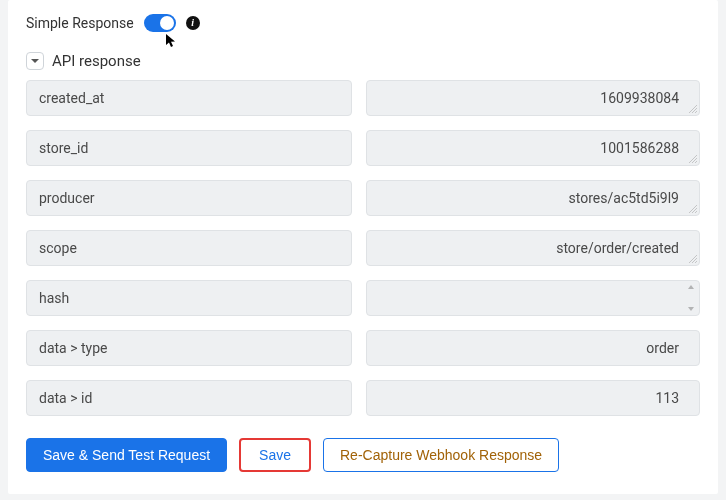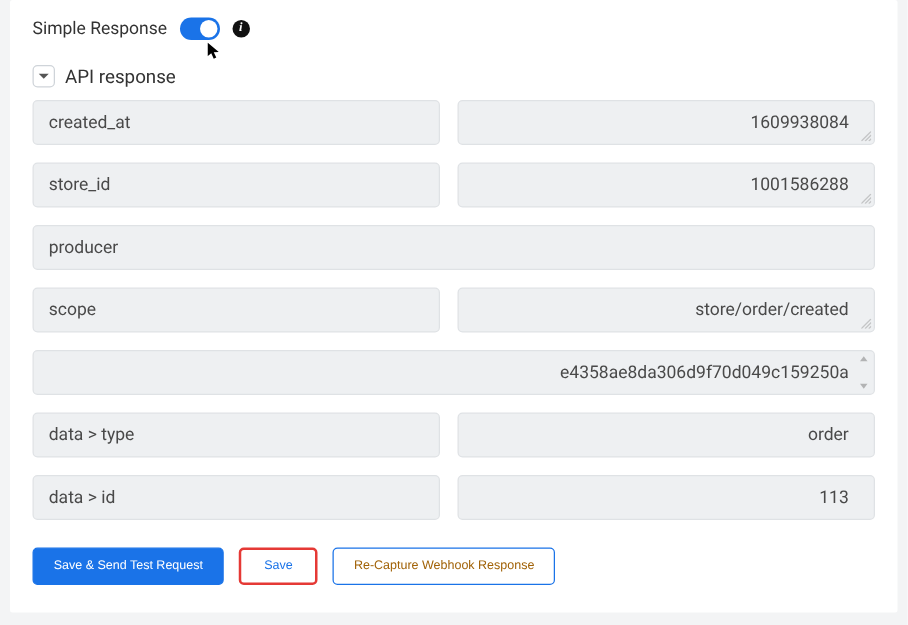--- a/index.html
+++ b/index.html
@@ -163,21 +163,21 @@
   .scroll-ind .tri.down { border-top: 4px solid #777; }
 
   
   .buttons-row {
     display: flex;
     gap: 12px;
     margin-top: 22px;
   }
   .btn {
     padding: 9px 16px;
-    font-size: 10px;
+    font-size: 14px;
     border-radius: 4px;
     cursor: pointer;
     border: 1px solid transparent;
     line-height: 1;
   }
   .btn-primary {
     background: #1a73e8;
     color: #fff;
     border-color: #1a73e8;
   }
@@ -244,37 +244,45 @@
           <span class="resize-handle">
               <svg width="8" height="8">
                 <path d="M8 0 L0 8 M8 3 L3 8 M8 6 L6 8" stroke="#777" stroke-width="1"></path>
               </svg>
             </span>
         </div>
       </div>
 
       <div class="kv-row">
         <div class="field">producer</div>
+        <div class="field value">
+          <span>stores/ac5td5i9l9</span>
+          <span class="resize-handle">
+              <svg width="8" height="8">
+                <path d="M8 0 L0 8 M8 3 L3 8 M8 6 L6 8" stroke="#777" stroke-width="1"></path>
+              </svg>
+            </span>
+        </div>
       </div>
 
       <div class="kv-row">
         <div class="field">scope</div>
         <div class="field value">
           <span>store/order/created</span>
           <span class="resize-handle">
               <svg width="8" height="8">
                 <path d="M8 0 L0 8 M8 3 L3 8 M8 6 L6 8" stroke="#777" stroke-width="1"></path>
               </svg>
             </span>
         </div>
       </div>
 
       <div class="kv-row">
-        <div class="field value">
-          <span>e4358ae8da306d9f70d049c159250a</span>
+        <div class="field">hash</div>
+        <div class="field value">
           <div class="scroll-ind">
             <div class="tri up"></div>
             <div class="tri down"></div>
           </div>
         </div>
       </div>
 
       <div class="kv-row">
         <div class="field">data &gt; type</div>
         <div class="field value">

